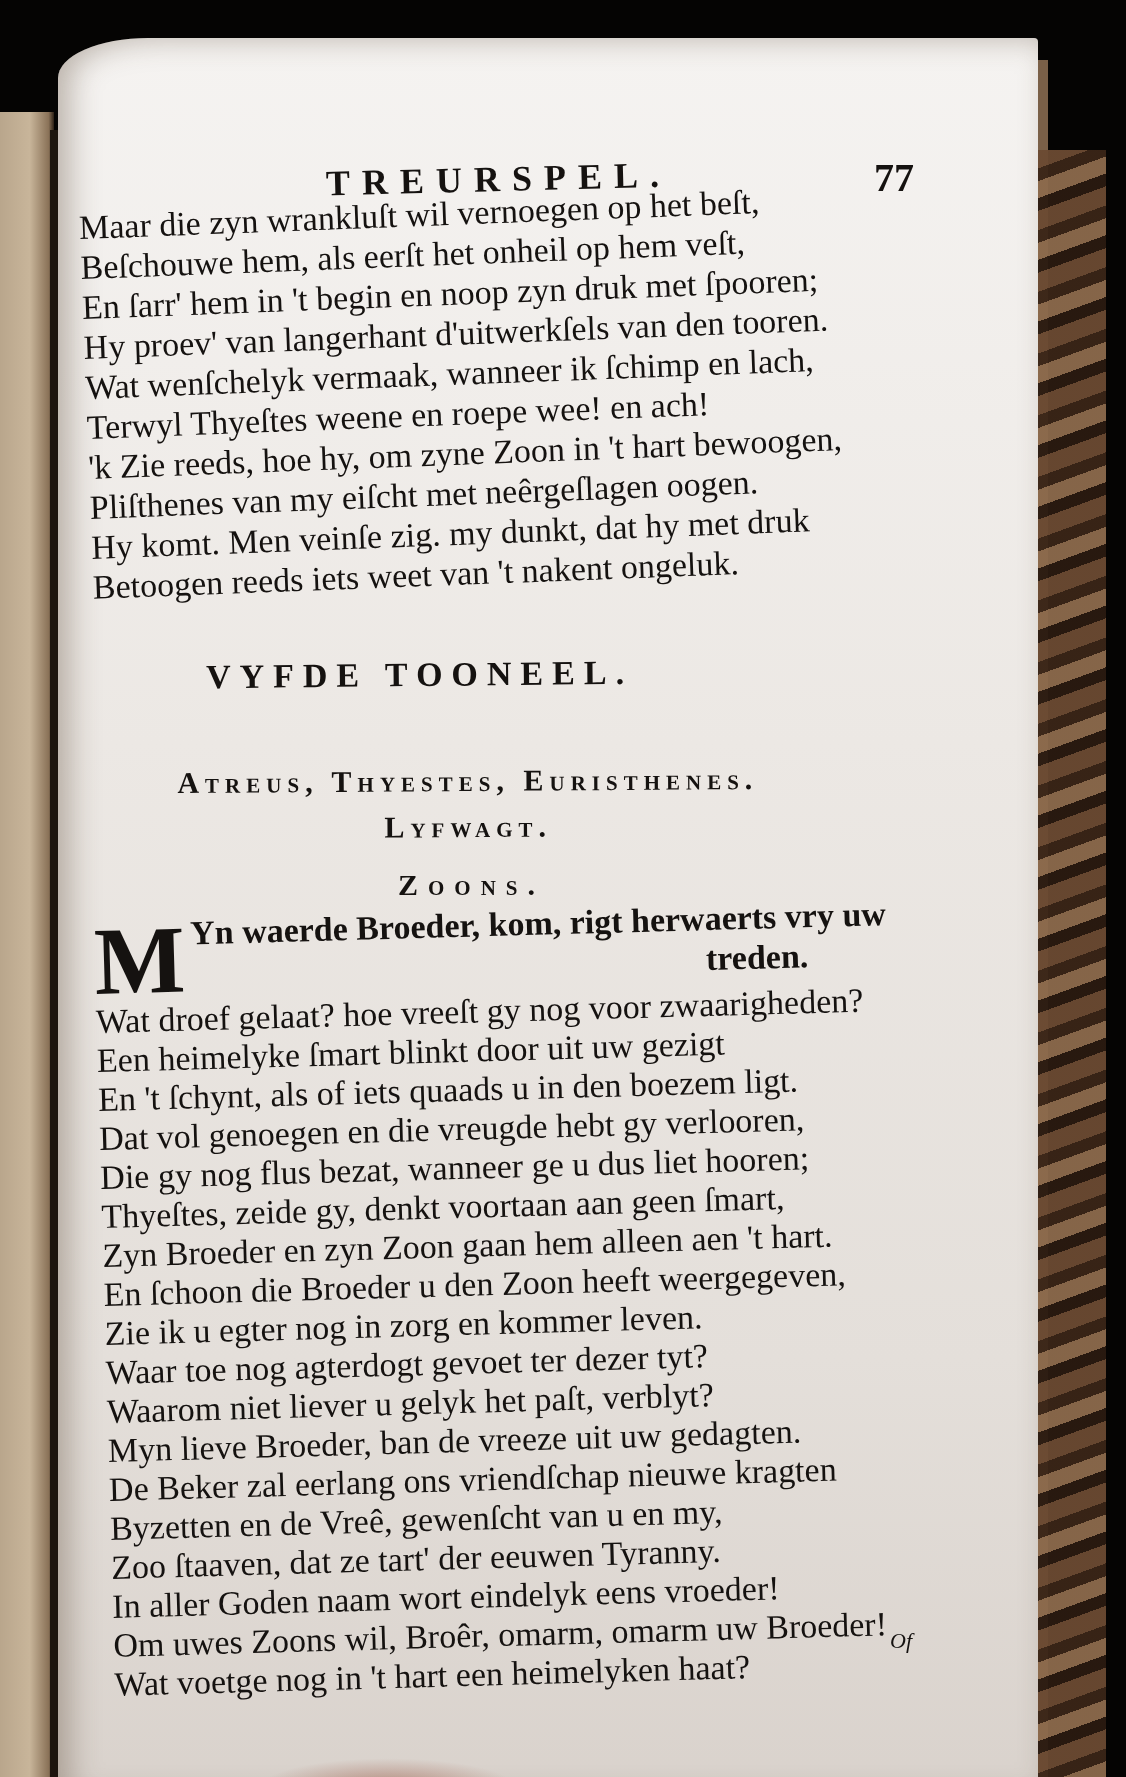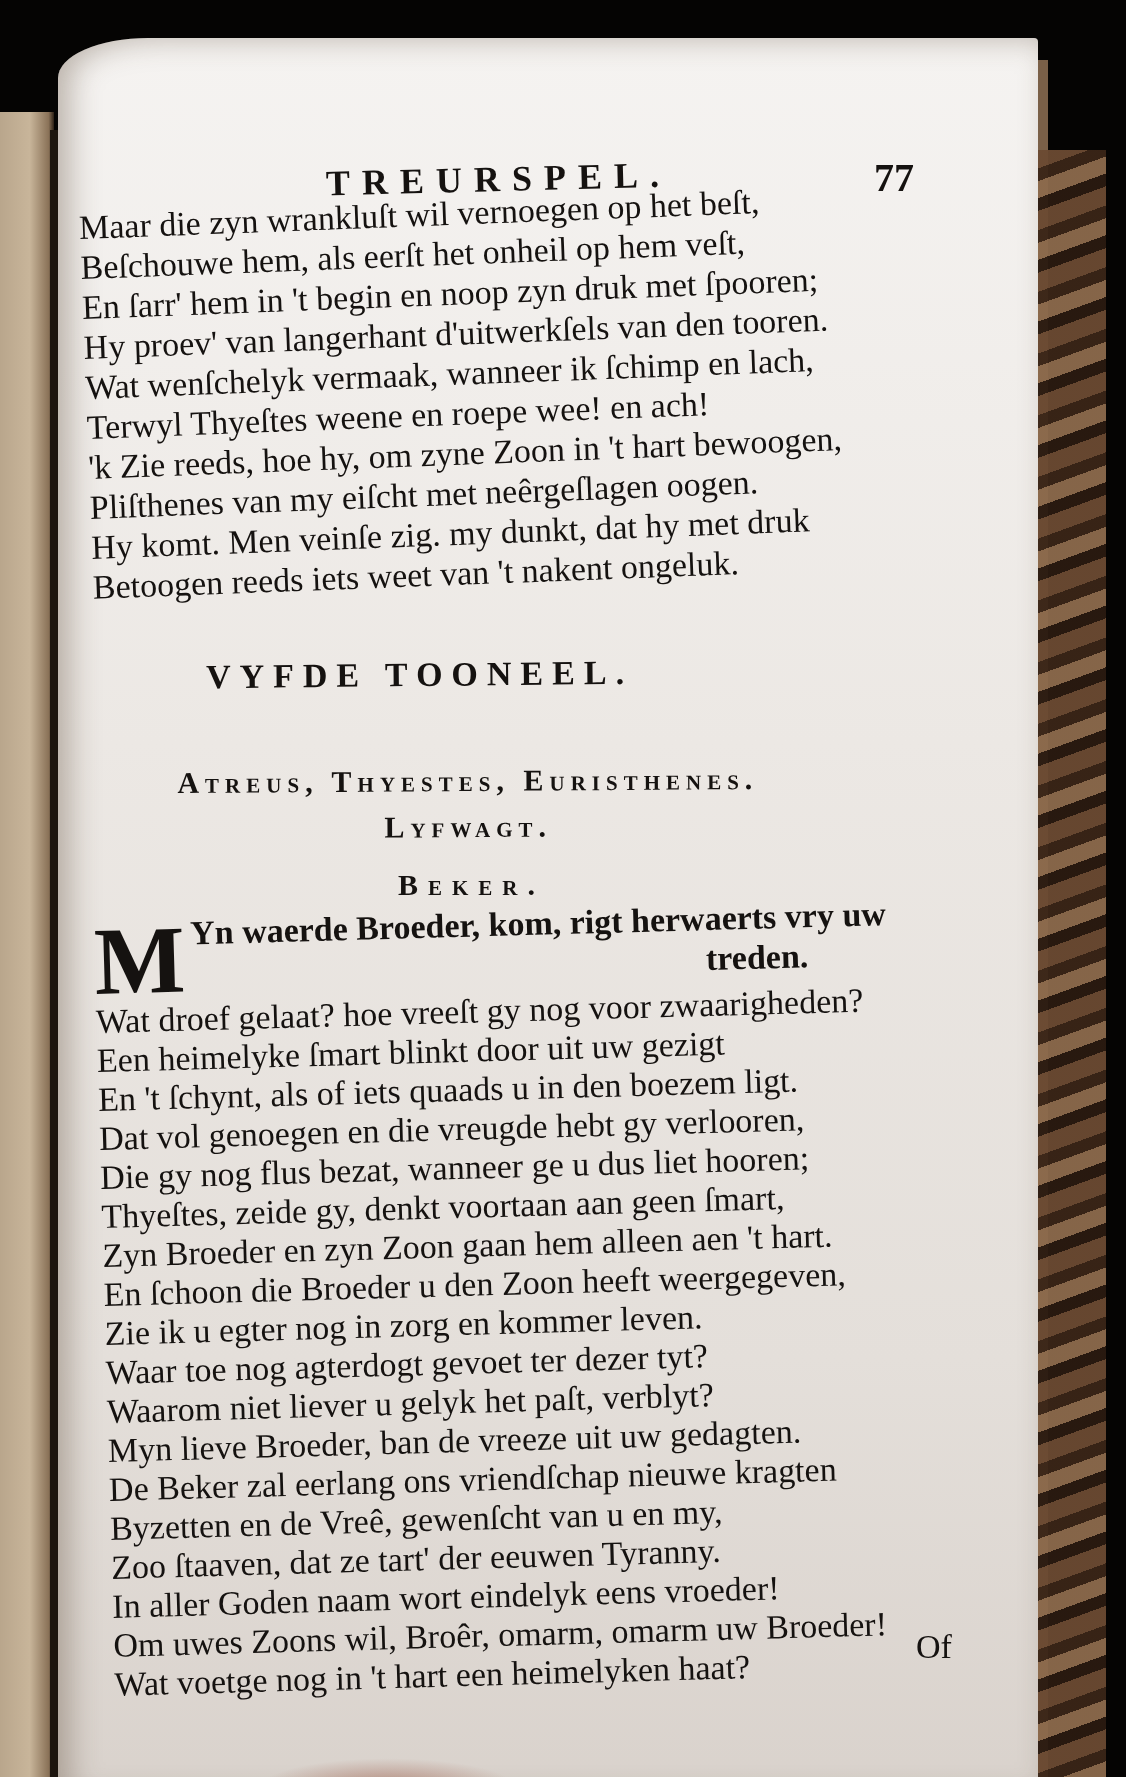--- a/index.html
+++ b/index.html
@@ -70,21 +70,21 @@
   }
   .block2 { top: 878px; left: 46px; transform: rotate(-1.6deg); }
   .block2 .line { height: 39px; }
   .dropcap {
     float: left; font-size: 96px; line-height: 80px; font-weight: bold;
     margin-right: 6px; margin-top: 6px;
   }
   .first-line { font-weight: bold; }
   .turnover { display: block; text-align: right; padding-right: 60px; font-weight: bold; }
   .catchword {
-    position: absolute; left: 858px; top: 1590px; font-size: 34px;
+    position: absolute; left: 832px; top: 1590px; font-size: 22px; font-style: italic;
   }
   .shadow-bottom {
     position: absolute; left: 200px; top: 1720px; width: 260px; height: 60px;
     background: radial-gradient(ellipse at center, rgba(150,80,60,0.55), rgba(150,80,60,0) 70%);
   }
 </style>
 </head>
 <body>
 
 <div class="left-page"></div>
@@ -108,21 +108,21 @@
       <div class="line">Pliſthenes van my eiſcht met neêrgeſlagen oogen.</div>
       <div class="line">Hy komt. Men veinſe zig. my dunkt, dat hy met druk</div>
       <div class="line">Betoogen reeds iets weet van 't nakent ongeluk.</div>
     </div>
 
     <div class="scene-title">VYFDE TOONEEL.</div>
     <div class="characters">
       <div>Atreus, Thyestes, Euristhenes.</div>
       <div>Lyfwagt.</div>
     </div>
-    <div class="speaker">Beker.</div>
+    <div class="speaker">Zoons.</div>
 
     <div class="verse block2">
       <span class="dropcap">M</span>
       <div class="first-line">Yn waerde Broeder, kom, rigt herwaerts vry uw</div>
       <span class="turnover">treden.</span>
       <div style="clear:both"></div>
       <div class="line">Wat droef gelaat? hoe vreeſt gy nog voor zwaarigheden?</div>
       <div class="line">Een heimelyke ſmart blinkt door uit uw gezigt</div>
       <div class="line">En 't ſchynt, als of iets quaads u in den boezem ligt.</div>
       <div class="line">Dat vol genoegen en die vreugde hebt gy verlooren,</div>

